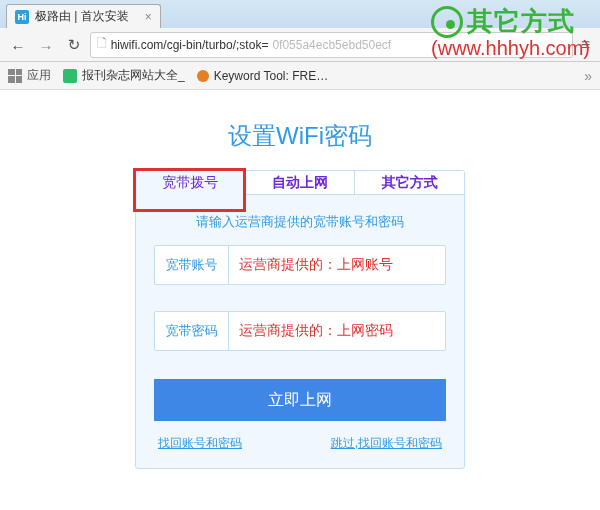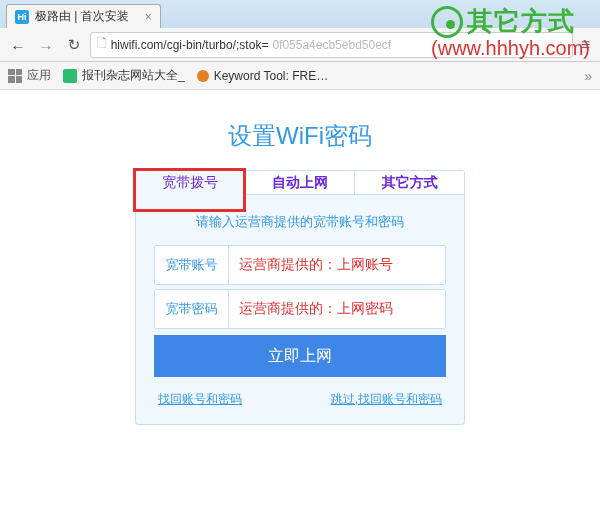--- a/index.html
+++ b/index.html
@@ -37,21 +37,21 @@
 .tabs { display: flex; }
 .tab-btn { flex: 1; height: 24px; display: flex; align-items: center; justify-content: center; font-size: 14px; color: #6d28d9; border-bottom: 1px solid #c5dff2; cursor: pointer; }
 .tab-btn + .tab-btn { border-left: 1px solid #c5dff2; font-weight: bold; }
 .tab-btn.active { background: #f0f8fe; border-bottom-color: transparent; }
 .tab-btn:not(.active) { background: #fff; }
 .highlight-box { position: absolute; border: 3px solid #e03030; pointer-events: none; }
 
 .hint { color: #3399e6; font-size: 13px; margin: 18px 0 14px; }
 
 .form { padding: 0 18px; }
-.field { display: flex; height: 40px; background: #fff; border: 1px solid #c5dff2; border-radius: 2px; margin-bottom: 4px; }
+.field { display: flex; height: 40px; background: #fff; border: 1px solid #c5dff2; border-radius: 2px; margin-bottom: 26px; }
 .field-label { width: 74px; display: flex; align-items: center; justify-content: center; font-size: 13px; color: #3399e6; border-right: 1px solid #c5dff2; }
 .field-input { flex: 1; border: none; outline: none; padding: 0 10px; font-size: 14px; color: #e03030; background: transparent; }
 
 .submit-btn { width: calc(100% - 36px); margin: 2px 18px 0; height: 42px; background: #3f87e6; color: #fff; border: none; border-radius: 0; font-size: 16px; cursor: pointer; }
 
 .links { display: flex; justify-content: space-between; padding: 14px 22px 0; }
 .links a { color: #3399e6; font-size: 12px; text-decoration: underline; cursor: pointer; }
 
 
 .watermark { position: absolute; top: 4px; right: 10px; text-align: left; pointer-events: none; }

